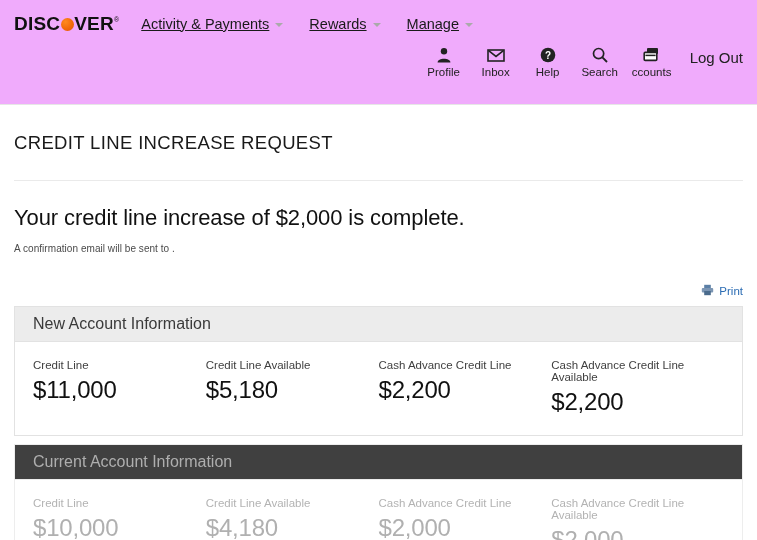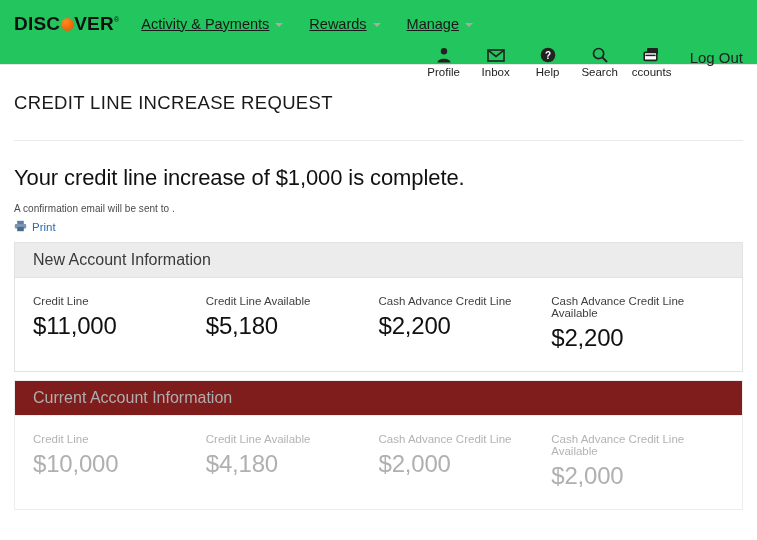--- a/index.html
+++ b/index.html
@@ -7,23 +7,23 @@
   body {
     width: 757px; height: 540px;
     background: #ffffff;
     font-family: "Liberation Sans", sans-serif;
     color: #1a1a1a;
     overflow: hidden;
   }
 
   
   .header {
-    background: #22c55e;
+    background: #f0abfc;
     border-bottom: 1px solid #e6e6e6;
-    height: 65px;
+    height: 105px;
     position: relative;
   }
   .nav-top {
     display: flex; align-items: center;
     padding: 10px 0 0 14px;
     height: 37px;
   }
   .logo {
     display: flex; align-items: baseline;
     font-weight: bold; font-size: 19px;
@@ -84,22 +84,22 @@
   .subline {
     font-size: 10px; color: #4a4a4a;
     margin-top: 12px; letter-spacing: .05px;
   }
   .subline .redacted {
     display: inline-block; width: 150px;
     color: #dcdcdc;
   }
 
   .print-row {
-    display: flex; align-items: center;
-    margin-top: 6px;
+    display: flex; justify-content: flex-end; align-items: center;
+    margin-top: 30px;
   }
   .print-link {
     display: flex; align-items: center; gap: 5px;
     font-size: 11.5px; color: #2b6cb3; cursor: pointer;
   }
 
   
   .panel {
     border: 1px solid #e2e2e2;
     background: #fff;
@@ -120,21 +120,21 @@
     font-size: 11.5px; color: #3f3f3f;
     margin-bottom: 6px;
   }
   .cell .cvalue {
     font-size: 24px; color: #111; font-weight: normal;
     letter-spacing: -.2px; line-height: 1.05;
   }
 
   
   .panel.dim { border-color: #ededed; }
-  .panel.dim .panel-head { background: #7f1d1d; border-bottom-color: #ededed; color: #aeaeae; }
+  .panel.dim .panel-head { background: #404040; border-bottom-color: #ededed; color: #aeaeae; }
   .panel.dim .cell .clabel { color: #b3b3b3; }
   .panel.dim .cell .cvalue { color: #b0b0b0; }
 </style>
 </head>
 <body>
 
 <div class="header">
 
   <div class="nav-top">
     <div class="logo">
@@ -213,21 +213,21 @@
 
     <div class="logout">Log Out</div>
   </div>
 </div>
 
 <div class="page">
 
   <h1 class="page-title">CREDIT LINE INCREASE REQUEST</h1>
   <div class="divider"></div>
 
-  <h2 class="headline">Your credit line increase of $1,000 is complete.</h2>
+  <h2 class="headline">Your credit line increase of $2,000 is complete.</h2>
 
   <div class="subline">
     <span>A confirmation email will be sent to</span><span>&nbsp;.</span><span class="redacted"></span>
   </div>
 
   <div class="print-row">
     <div class="print-link">
       <span>
         <svg width="13" height="12" viewBox="0 0 13 12">
             <rect x="3.2" y="0.8" width="6.6" height="3.2" fill="#5b7fa6"></rect>

